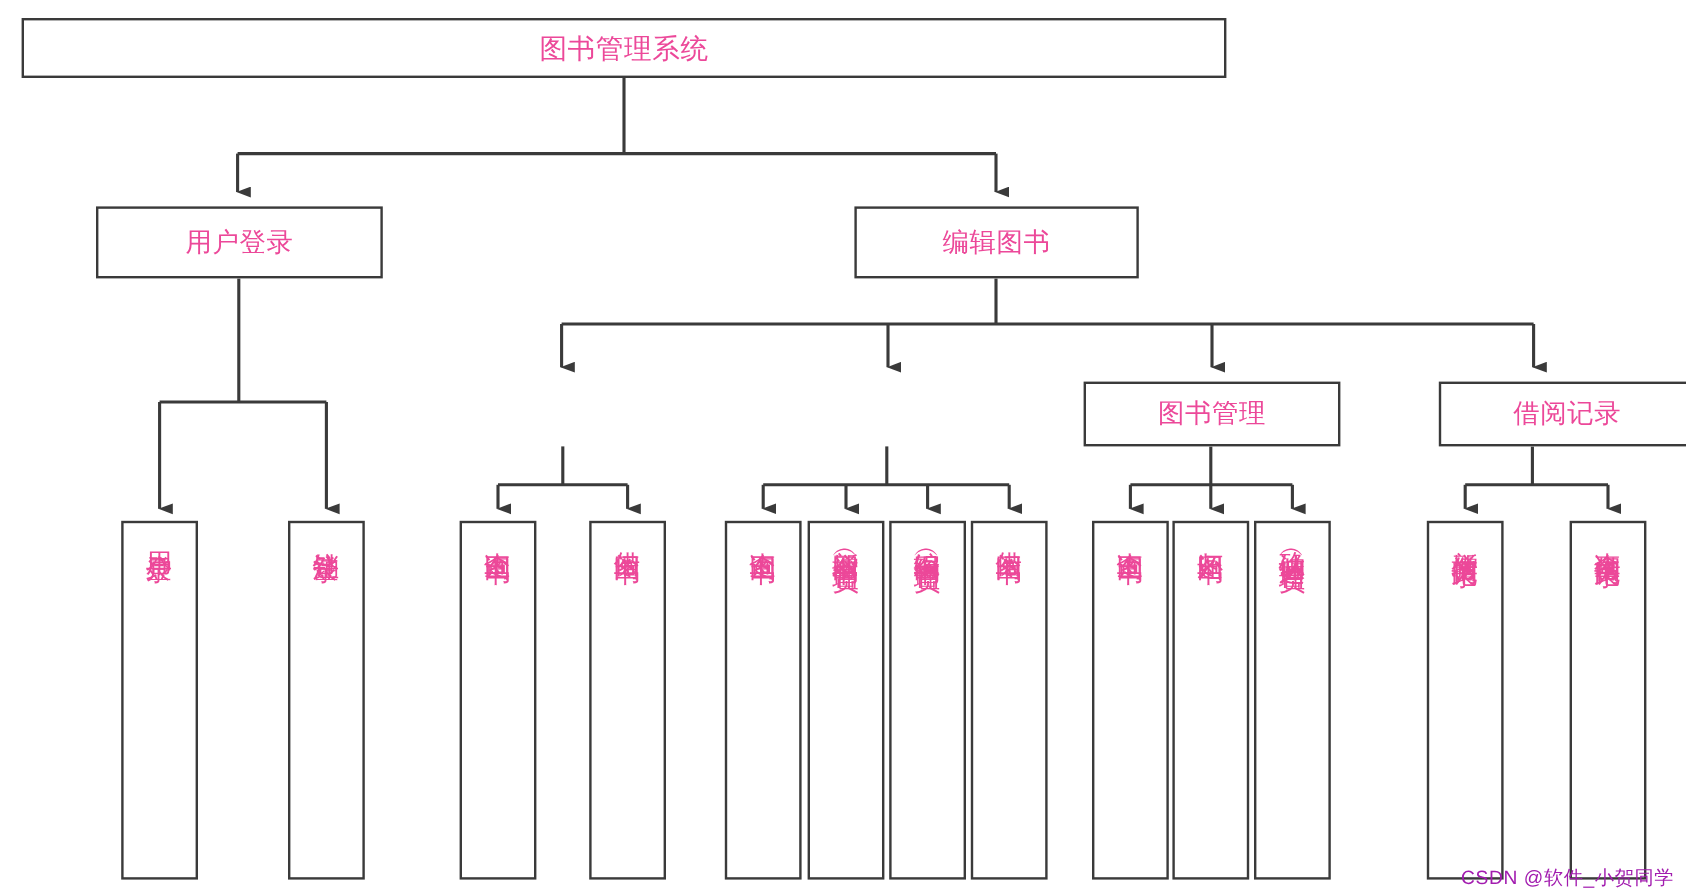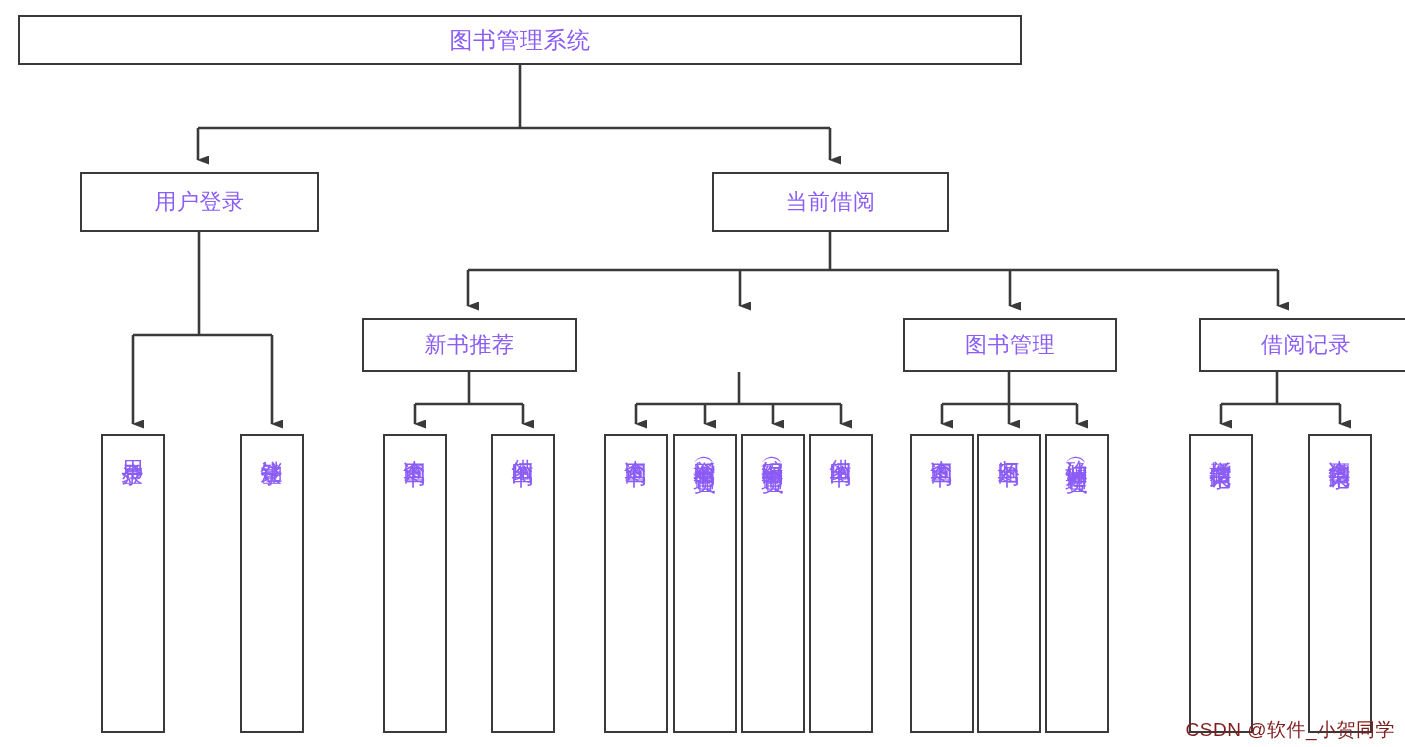--- a/index.html
+++ b/index.html
@@ -34,21 +34,21 @@
     border: 2px solid #3a3a3a;
     display: flex;
     align-items: center;
     justify-content: center;
     text-align: center;
   }
   .node .label {
     display: block;
     line-height: 1.08;
     letter-spacing: 0.5px;
-    color: #8b5cf6;
+    color: #ec4899;
   }
   
   .node.h .label {
     font-size: 22px;
     writing-mode: horizontal-tb;
   }
   .node.root .label {
     font-size: 23px;
   }
   
@@ -62,22 +62,22 @@
     text-orientation: upright;
     font-size: 22px;
     line-height: 1.05;
     letter-spacing: 2px;
     white-space: nowrap;
   }
   .watermark {
     position: absolute;
     right: 10px;
     bottom: 4px;
-    font-size: 19px;
-    color: #7f1d1d;
+    font-size: 16px;
+    color: #a21caf;
     letter-spacing: 0.5px;
     white-space: nowrap;
   }
 </style>
 </head>
 <body>
 
 <div id="canvas">
 
   <svg class="wires" viewBox="0 0 1405 747">
@@ -131,26 +131,23 @@
   </svg>
 
   <div class="node h root" style="left:18px; top:15px; width:1004px; height:50px;">
     <span class="label">图书管理系统</span>
   </div>
 
   <div class="node h" style="left:80px; top:172px; width:239px; height:60px;">
     <span class="label">用户登录</span>
   </div>
   <div class="node h" style="left:712px; top:172px; width:237px; height:60px;">
-    <span class="label">当前借阅</span>
+    <span class="label">编辑图书</span>
   </div>
 
-  <div class="node h" style="left:362px; top:318px; width:215px; height:54px;">
-    <span class="label">新书推荐</span>
-  </div>
   <div class="node h" style="left:903px; top:318px; width:214px; height:54px;">
     <span class="label">图书管理</span>
   </div>
   <div class="node h" style="left:1171px; top:318px; width:214px; height:54px;margin-left:28px;">
     <span class="label">借阅记录</span>
   </div>
 
   <div class="node v" style="left:101px; top:434px; width:64px; height:299px;">
     <span class="label">用户登录</span>
   </div>

